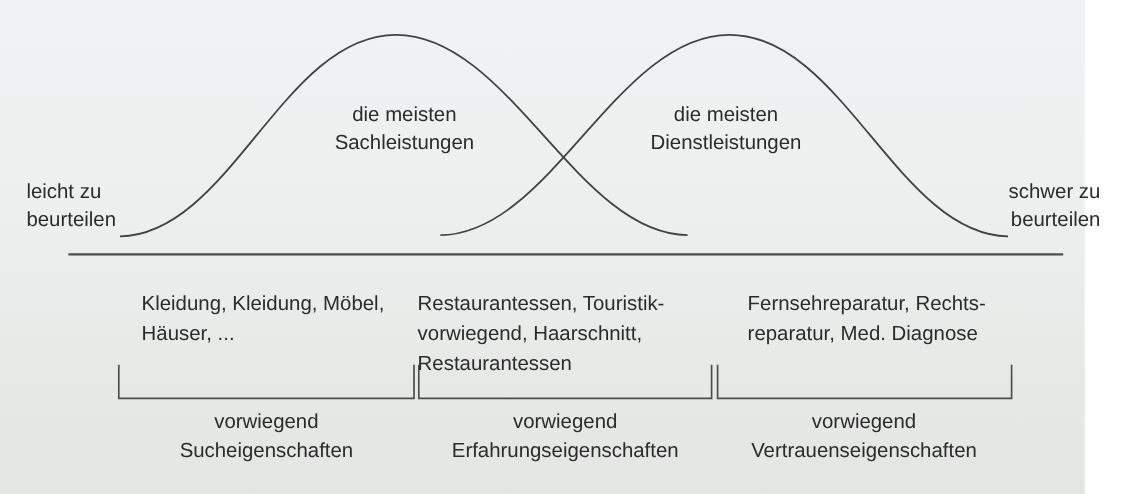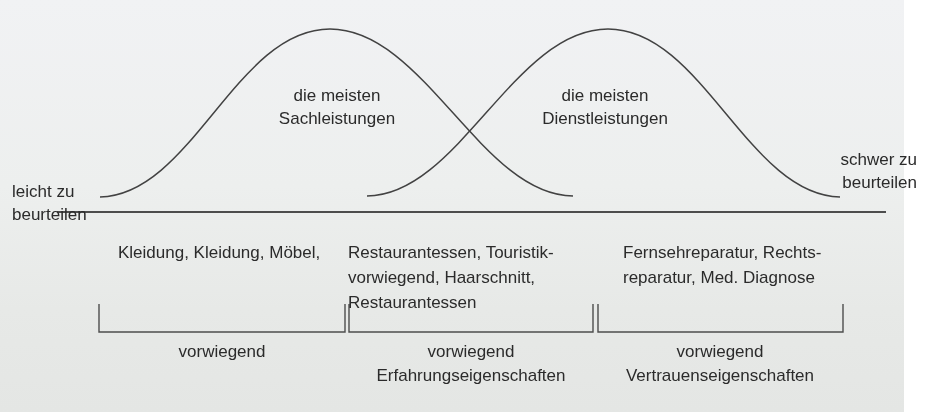--- a/index.html
+++ b/index.html
@@ -51,44 +51,46 @@
 
   <div class="lbl center" style="left:212px; top:84px; width:250px;">
     <div>die meisten</div>
     <div>Sachleistungen</div>
   </div>
   <div class="lbl center" style="left:480px; top:84px; width:250px;">
     <div>die meisten</div>
     <div>Dienstleistungen</div>
   </div>
 
-  <div class="lbl" style="left:12px; top:148px;margin-top:32px;">
+  <div class="lbl" style="left:22px; top:148px;">
     <div>leicht zu</div>
     <div>beurteilen</div>
   </div>
   <div class="lbl right" style="left:767px; top:148px; width:150px;">
     <div>schwer zu</div>
     <div>beurteilen</div>
   </div>
 
   <div class="lbl examples" style="left:118px; top:240px;">
     <div>Kleidung, Kleidung, Möbel,</div>
+    <div>Häuser, ...</div>
   </div>
   <div class="lbl examples" style="left:348px; top:240px;">
     <div>Restaurantessen, Touristik-</div>
     <div>vorwiegend, Haarschnitt,</div>
     <div>Restaurantessen</div>
   </div>
   <div class="lbl examples" style="left:623px; top:240px;">
     <div>Fernsehreparatur, Rechts-</div>
     <div>reparatur, Med. Diagnose</div>
   </div>
 
   <div class="lbl center bracket-label" style="left:82px; top:340px; width:280px;">
     <div>vorwiegend</div>
+    <div>Sucheigenschaften</div>
   </div>
   <div class="lbl center bracket-label" style="left:331px; top:340px; width:280px;">
     <div>vorwiegend</div>
     <div>Erfahrungseigenschaften</div>
   </div>
   <div class="lbl center bracket-label" style="left:580px; top:340px; width:280px;">
     <div>vorwiegend</div>
     <div>Vertrauenseigenschaften</div>
   </div>
 

